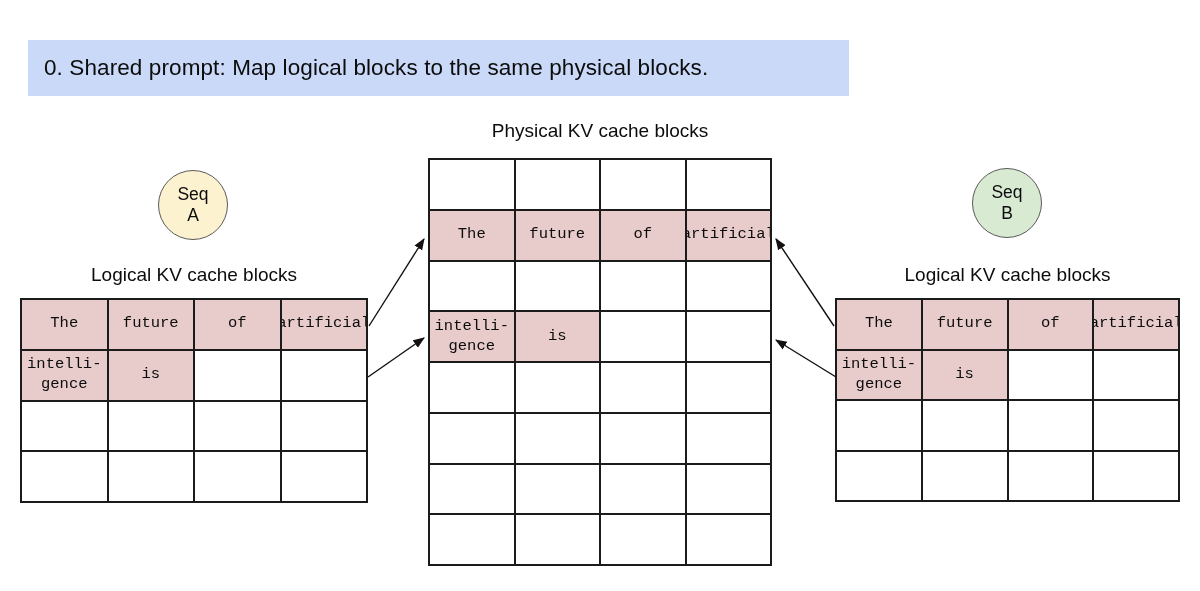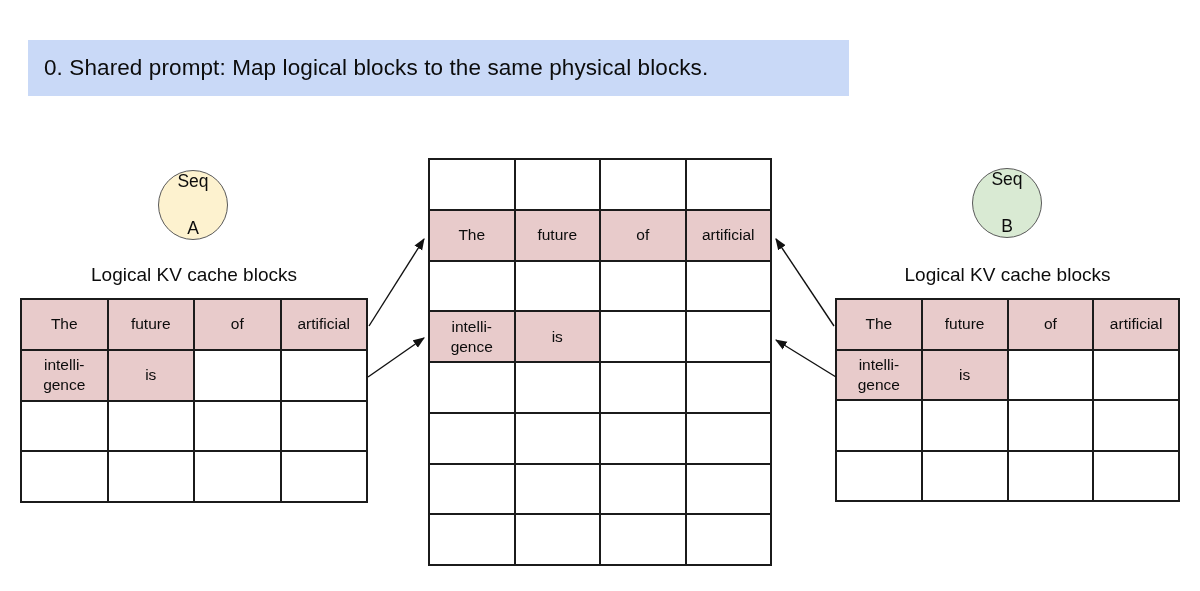--- a/index.html
+++ b/index.html
@@ -45,21 +45,21 @@
 
   
   .seq-circle {
     position: absolute;
     width: 70px; height: 70px;
     border-radius: 50%;
     border: 1.5px solid #595959;
     display: flex;
     flex-direction: column;
     align-items: center;
-    justify-content: space-between;
+    justify-content: center;
     font-size: 17.5px;
     line-height: 1.18;
     color: #0c0c0c;
   }
   #seq-a-circle { left: 158px; top: 170px; background: var(--seq-a-fill); }
   #seq-b-circle { left: 972px; top: 168px; background: var(--seq-b-fill); }
 
   
   .kv-table {
     position: absolute;
@@ -90,21 +90,21 @@
     display: flex;
     align-items: center;
     justify-content: center;
     text-align: center;
     font-size: 15.5px;
     line-height: 1.28;
     white-space: pre-line;
     color: #0c0c0c;
     overflow: hidden;
   }
-  .kv-table .cell.filled { background: var(--highlight); }
+  .kv-table .cell.filled { background: var(--highlight); font-family: Liberation Mono, monospace; }
 
   
   #arrows-svg {
     position: absolute;
     left: 0; top: 0;
     width: 1200px; height: 591px;
     pointer-events: none;
   }
   #arrows-svg line {
     stroke: #111;
@@ -123,20 +123,21 @@
   <div class="seq-circle" id="seq-a-circle">
     <span>Seq</span>
     <span>A</span>
   </div>
 
   <div class="seq-circle" id="seq-b-circle">
     <span>Seq</span>
     <span>B</span>
   </div>
 
+  <div class="section-label" id="physical-title">Physical KV cache blocks</div>
   <div class="section-label" id="label-logical-a">Logical KV cache blocks</div>
   <div class="section-label" id="label-logical-b">Logical KV cache blocks</div>
 
   <div class="kv-table" id="logical-table-a">
       <div class="cell filled">The</div>
       <div class="cell filled">future</div>
       <div class="cell filled">of</div>
       <div class="cell filled">artificial</div>
       <div class="cell filled">intelli-
 gence</div>

